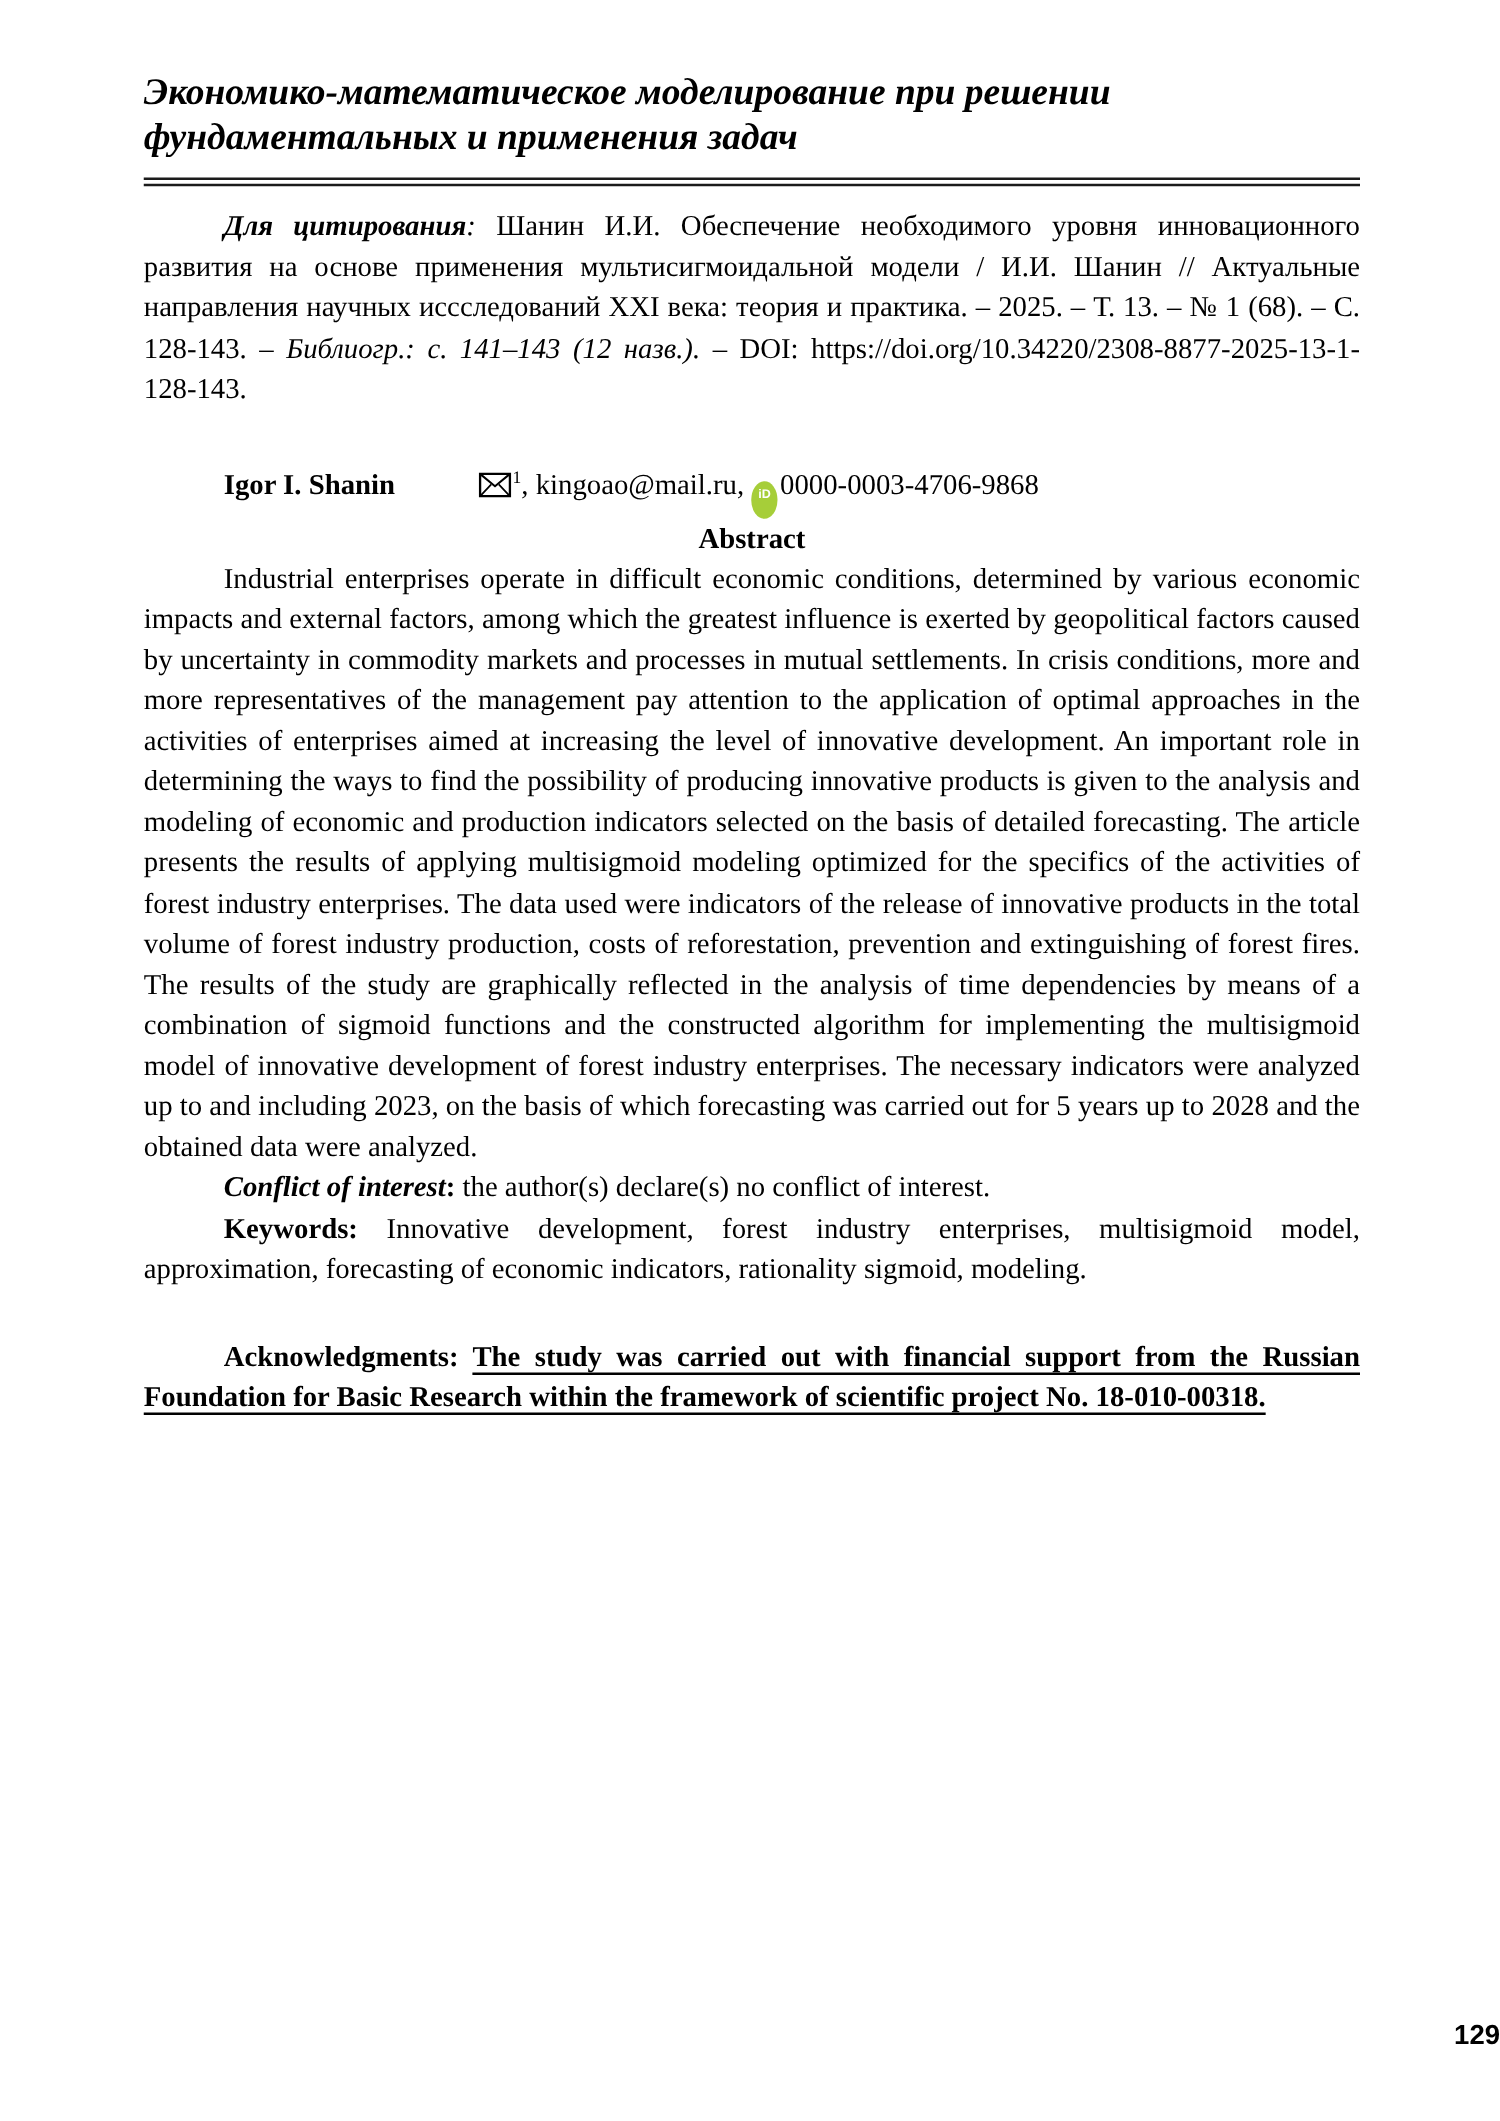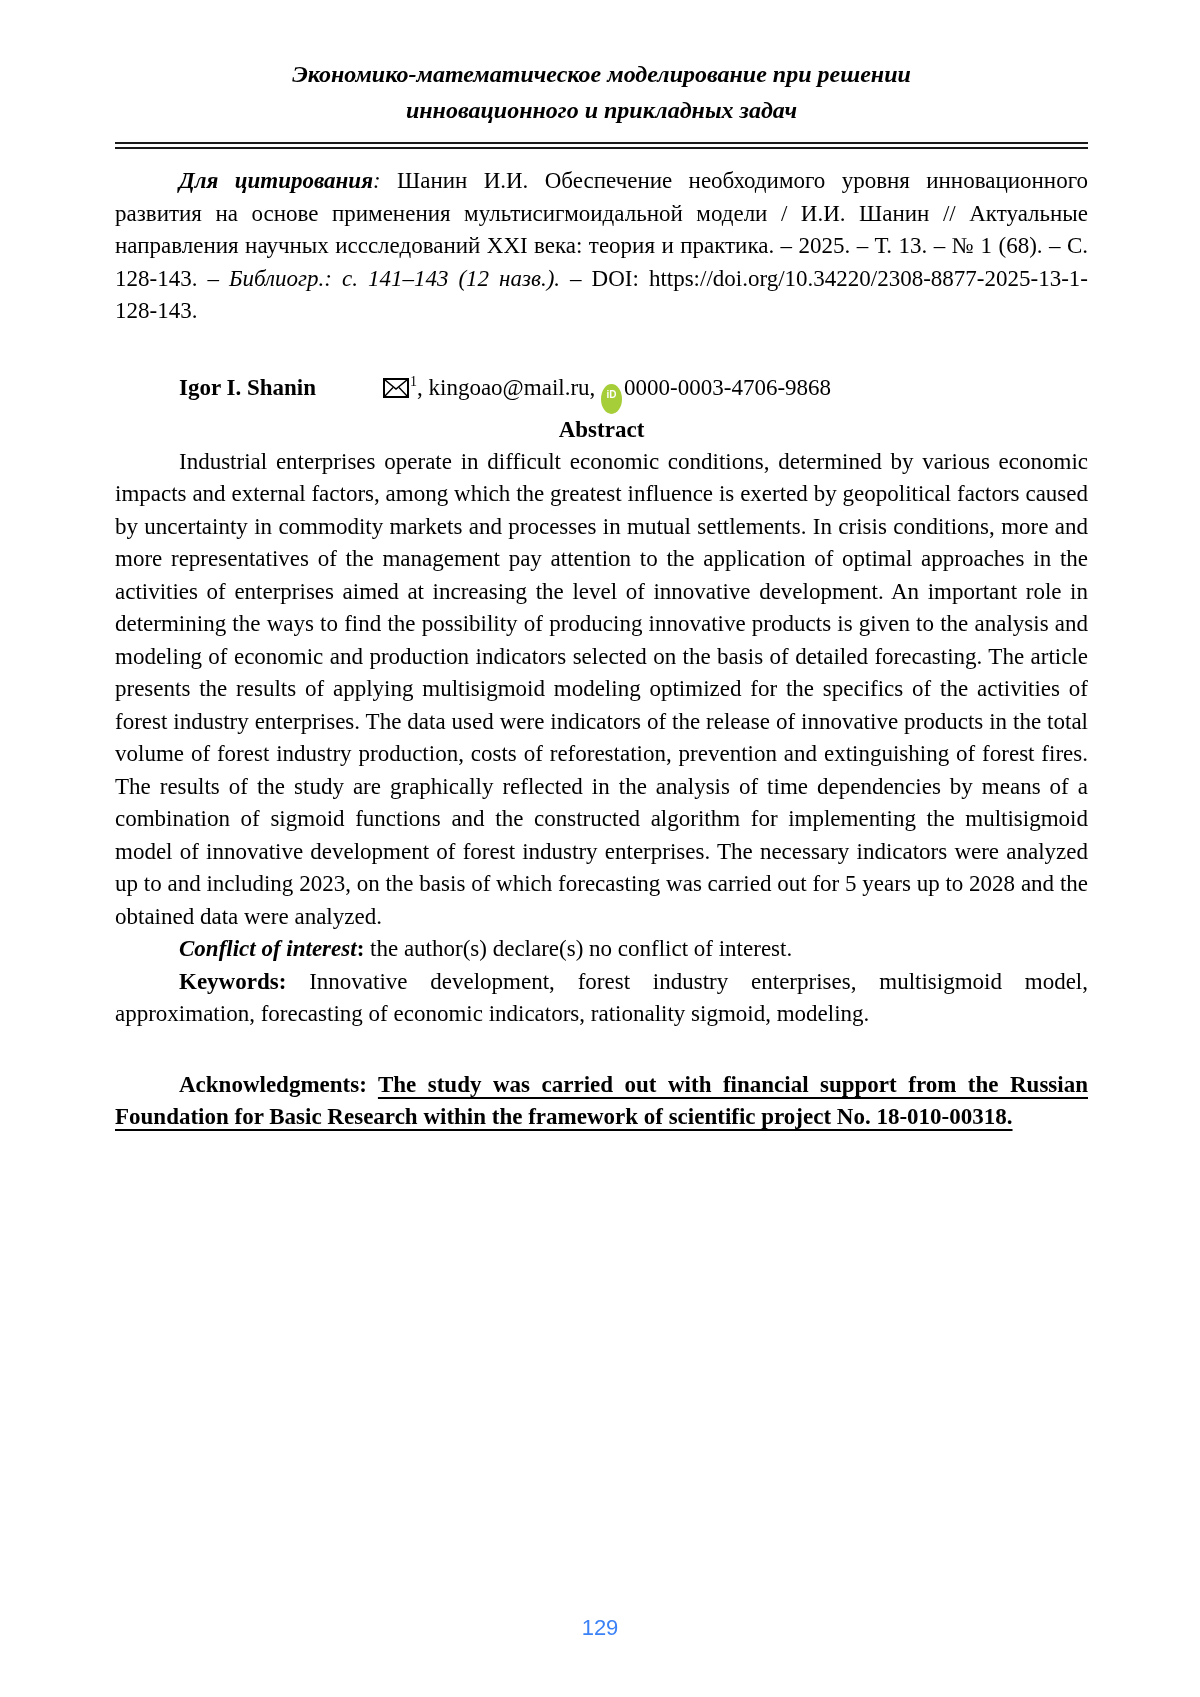--- a/index.html
+++ b/index.html
@@ -8,24 +8,23 @@
     height: 1697px;
     background: #ffffff;
     color: #000000;
     font-family: "Liberation Serif", serif;
     position: relative;
     overflow: hidden;
   }
   .content { padding: 56px 112px 0 115px; }
 
   .running-head {
-    text-align: center;
     font-weight: bold;
     font-style: italic;
-    font-size: 24px;
+    font-size: 30px;
     line-height: 36px;
   }
   .header-rule {
     margin-top: 14px;
     height: 3px;
     border-top: 2px solid #1b1b1b;
     border-bottom: 2px solid #1b1b1b;
   }
 
   p {
@@ -88,34 +87,35 @@
     vertical-align: -3px;
     margin-right: 2px;
     text-indent: 0;
   }
 
   .page-number {
     position: absolute;
     left: 0;
     right: 0;
     bottom: 56px;
-    text-align: center;
+    text-align: right;
     font-family: "Liberation Sans", sans-serif;
     font-size: 22px;
-    color: #3b82f6;
+    color: #000000;
+    font-weight: bold;
   }
 </style>
 </head>
 <body>
 
 <div class="content">
 
   <div class="running-head">
     <div>Экономико-математическое моделирование при решении</div>
-    <div>инновационного и прикладных задач</div>
+    <div>фундаментальных и применения задач</div>
   </div>
   <div class="header-rule"></div>
 
   <p class="citation"><span class="bi">Для цитирования</span><span class="i">: </span><span>Шанин И.И. Обеспечение необходимого уровня инновационного развития на основе применения мультисигмоидальной модели / И.И. Шанин // Актуальные направления научных иссследований XXI века: теория и практика. – 2025. – Т. 13. – № 1 (68). – С. 128-143. – </span><span class="i">Библиогр.: с. 141–143 (12 назв.).</span><span> – DOI: https://doi.org/10.34220/2308-8877-2025-13-1-128-143.</span></p>
 
   <div class="article-title">
   </div>
 
   <p class="author-line"><span class="b">Igor I. Shanin</span><span class="envelope-box"><svg width="26" height="20" viewBox="0 0 26 20">
           <rect x="1" y="1" width="24" height="18" fill="none" stroke="#000000" stroke-width="2"></rect>

